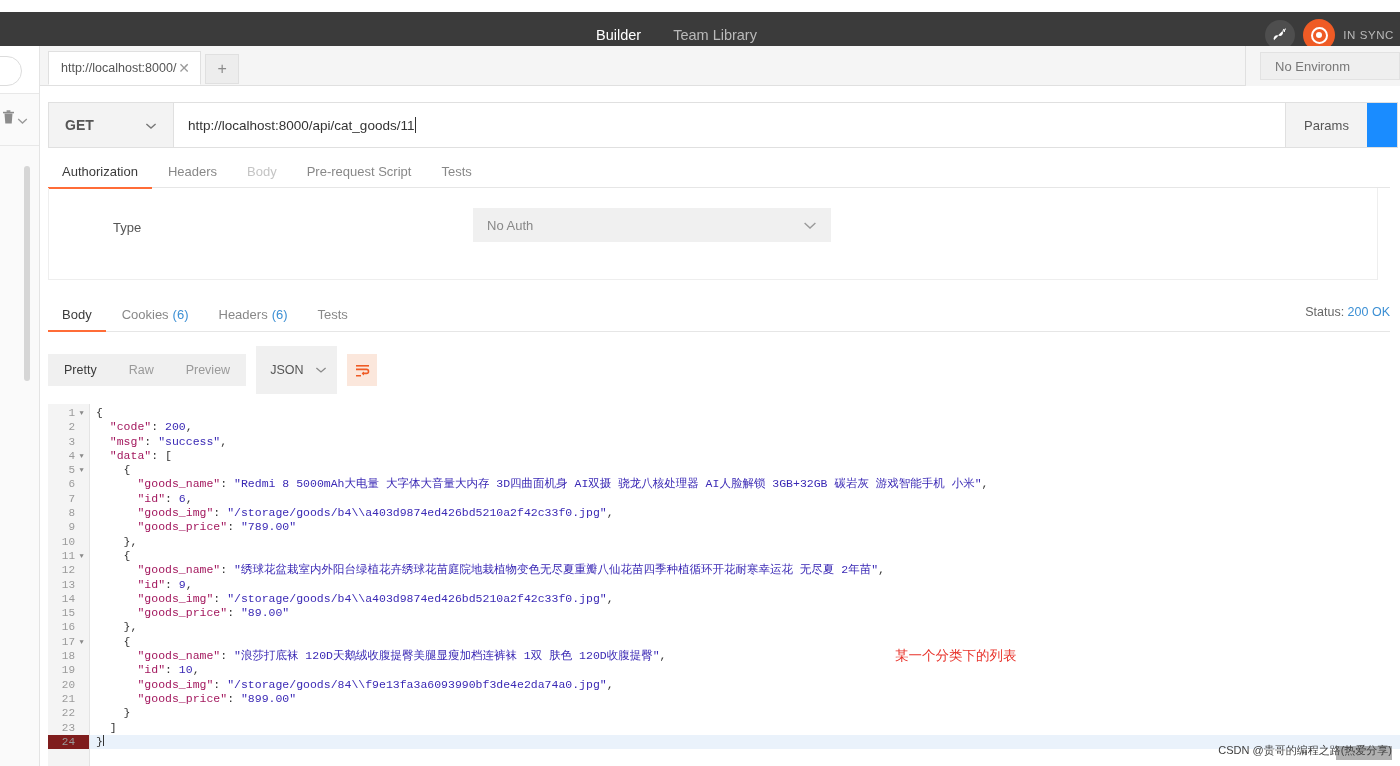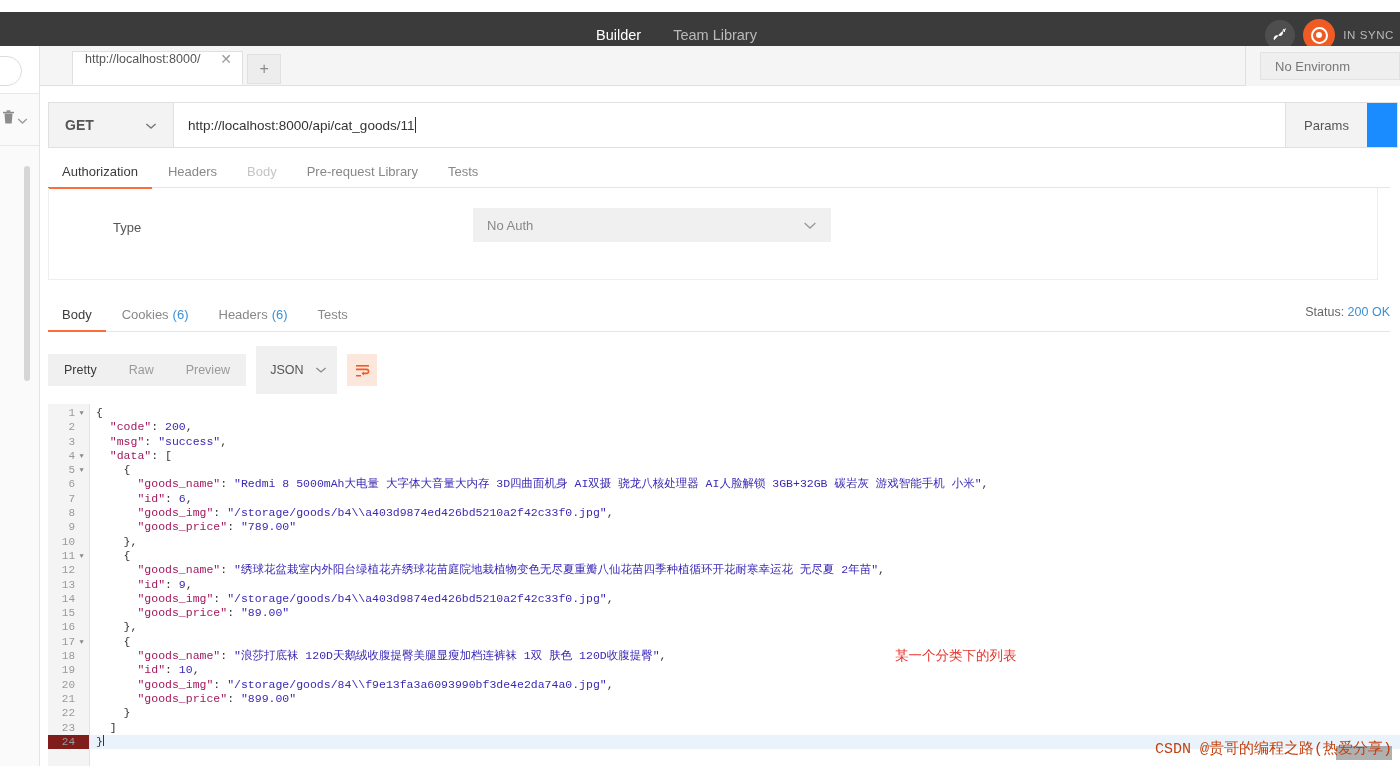--- a/index.html
+++ b/index.html
@@ -87,23 +87,23 @@
   .tabstrip {
     height: 40px; background: #f5f5f5;
     border-bottom: 1px solid #e0e0e0;
     display: flex; align-items: flex-end; padding-left: 8px;
     position: relative;
   }
   .req-tab {
     height: 34px; min-width: 140px;
     background: #ffffff;
     border: 1px solid #e0e0e0; border-bottom: 1px solid #ffffff;
-    display: flex; align-items: flex-start; gap: 20px;
+    display: flex; align-items: center; gap: 2px;
     padding: 0 10px 0 12px; font-size: 12.5px; color: #555;
-    cursor: pointer; position: relative; z-index: 2; margin-left: 24px;
+    cursor: pointer; position: relative; z-index: 2;
   }
   .tab-close { color: #9a9a9a; font-size: 14px; cursor: pointer; line-height: 1; }
   .tab-add {
     width: 34px; height: 30px; margin-left: 4px; margin-bottom: 1px;
     background: #ededed; border: 1px solid #e0e0e0;
     display: flex; align-items: center; justify-content: center;
     color: #8a8a8a; font-size: 16px; cursor: pointer;
   }
   .env-box {
     position: absolute; right: 0; top: 0; height: 40px;
@@ -271,21 +271,21 @@
     display: inline-block; width: 1px; height: 11px;
     background: #333; vertical-align: -1px;
   }
 
   .annot {
     position: absolute; left: 895px; top: 647px;
     color: #e8322a; font-size: 13.5px; white-space: nowrap;
   }
   .watermark {
     position: absolute; right: 8px; bottom: 8px;
-    color: #c2410c; font-size: 15px; white-space: nowrap; font-family: Liberation Mono, monospace;
+    color: #404040; font-size: 11px; white-space: nowrap;
   }
   .wm-block {
     position: absolute; right: 8px; bottom: 6px;
     width: 56px; height: 14px; background: #6f6f6f; opacity: .55;
   }
 </style>
 </head>
 <body>
 
 <div class="topbar">
@@ -359,21 +359,21 @@
         <span class="caret"></span>
     </div>
     <div class="params-btn">Params</div>
     <div class="send-btn"></div>
   </div>
 
   <div class="reqtabs">
     <div class="reqtab active">Authorization</div>
     <div class="reqtab">Headers</div>
     <div class="reqtab disabled">Body</div>
-    <div class="reqtab">Pre-request Library</div>
+    <div class="reqtab">Pre-request Script</div>
     <div class="reqtab">Tests</div>
   </div>
 
   <div class="autharea">
     <div class="type-label">Type</div>
     <div class="noauth-select">
       <span>No Auth</span>
       <span>
         <svg width="14" height="9" viewBox="0 0 14 9" aria-hidden="true">
           <path d="M1.6 2 L7 7 L12.4 2" stroke="#9a9a9a" stroke-width="1.4" fill="none"></path>

